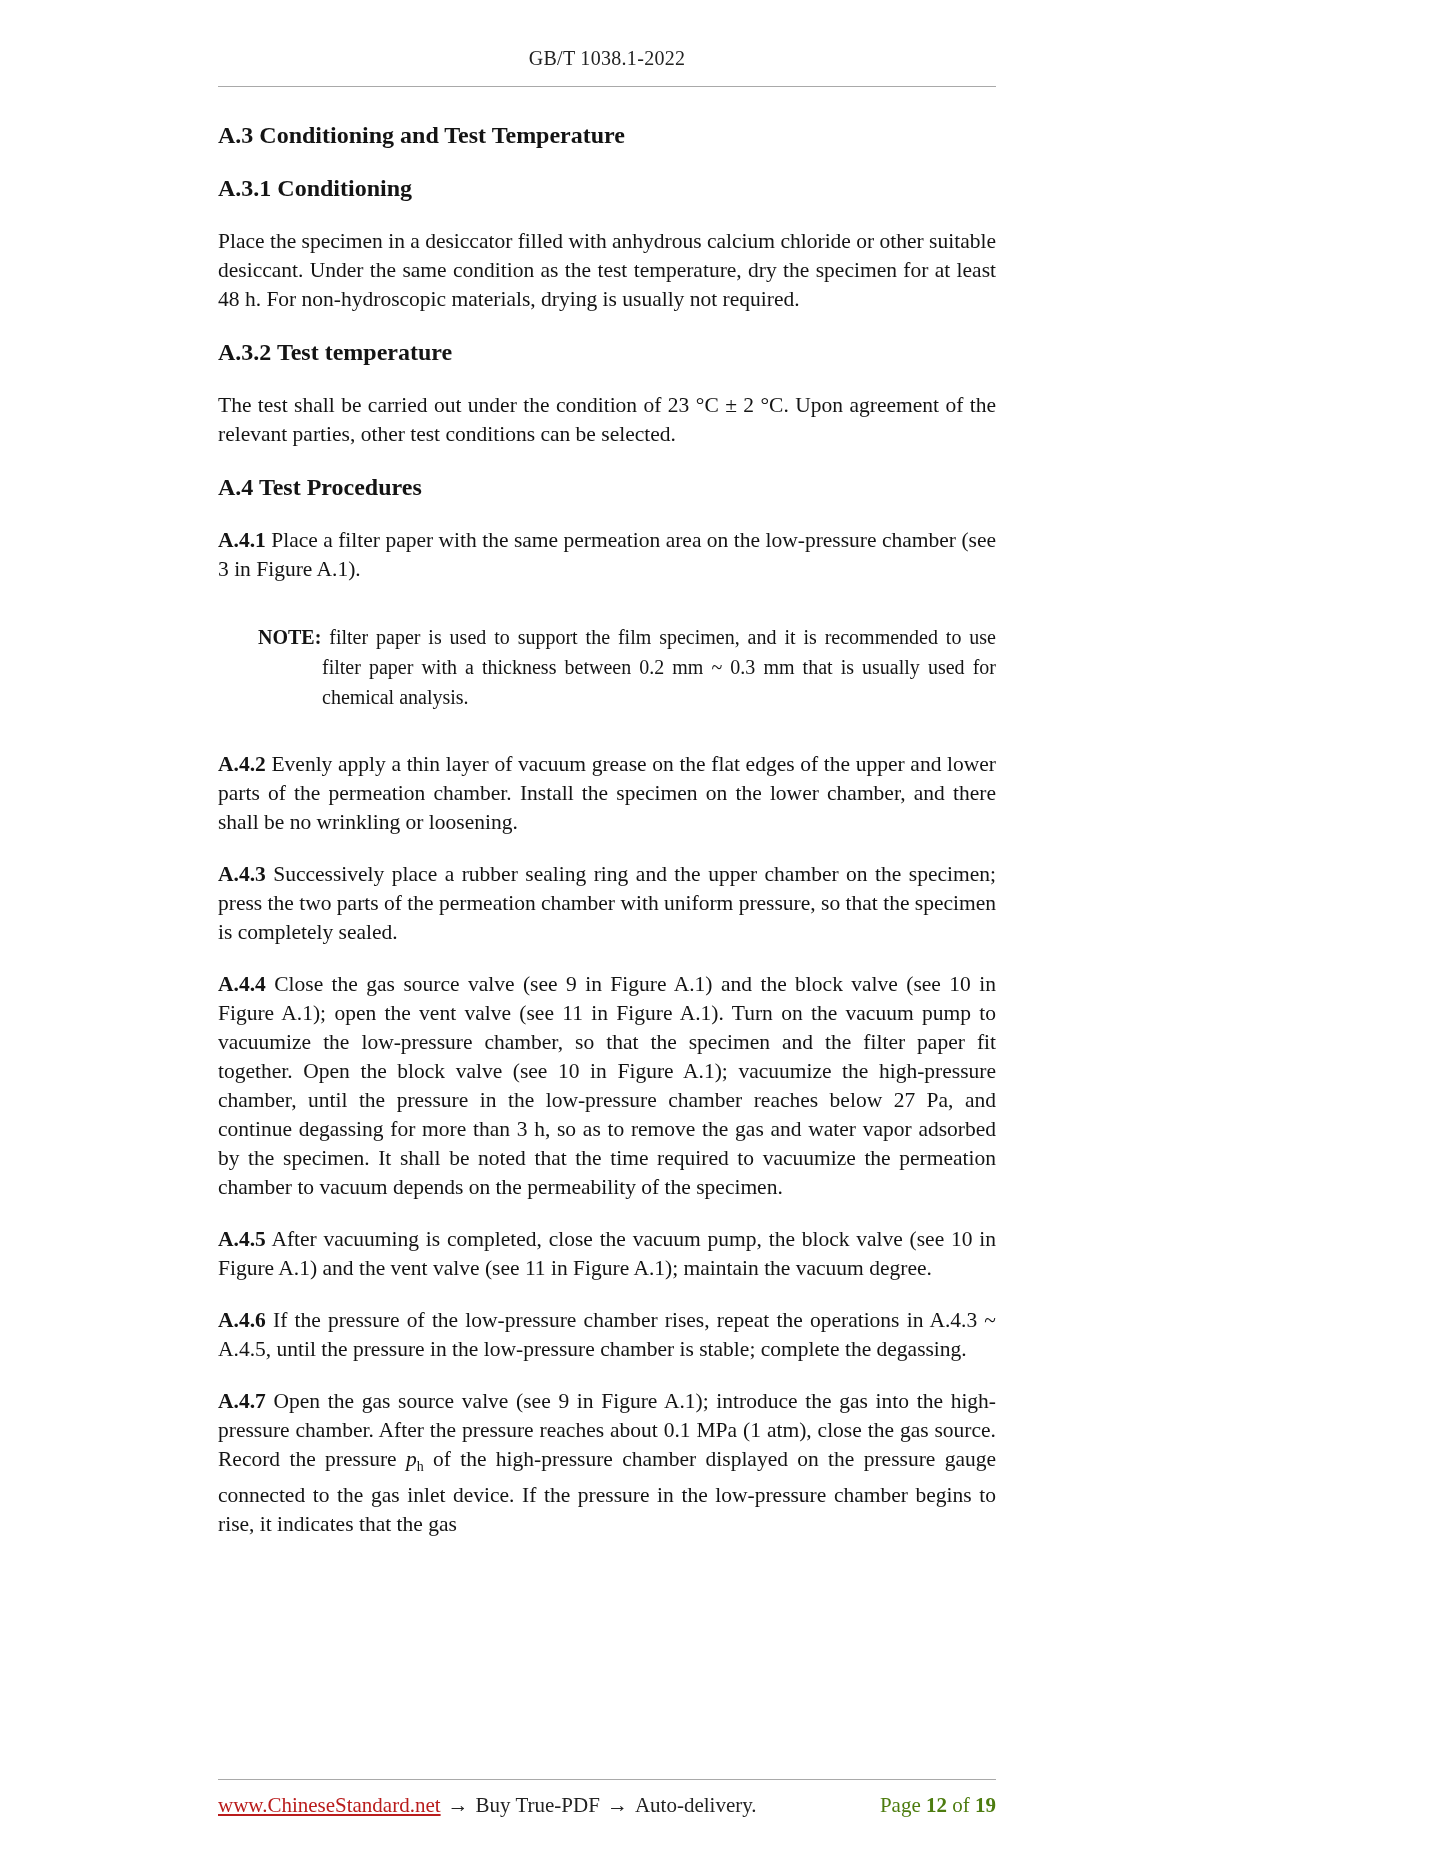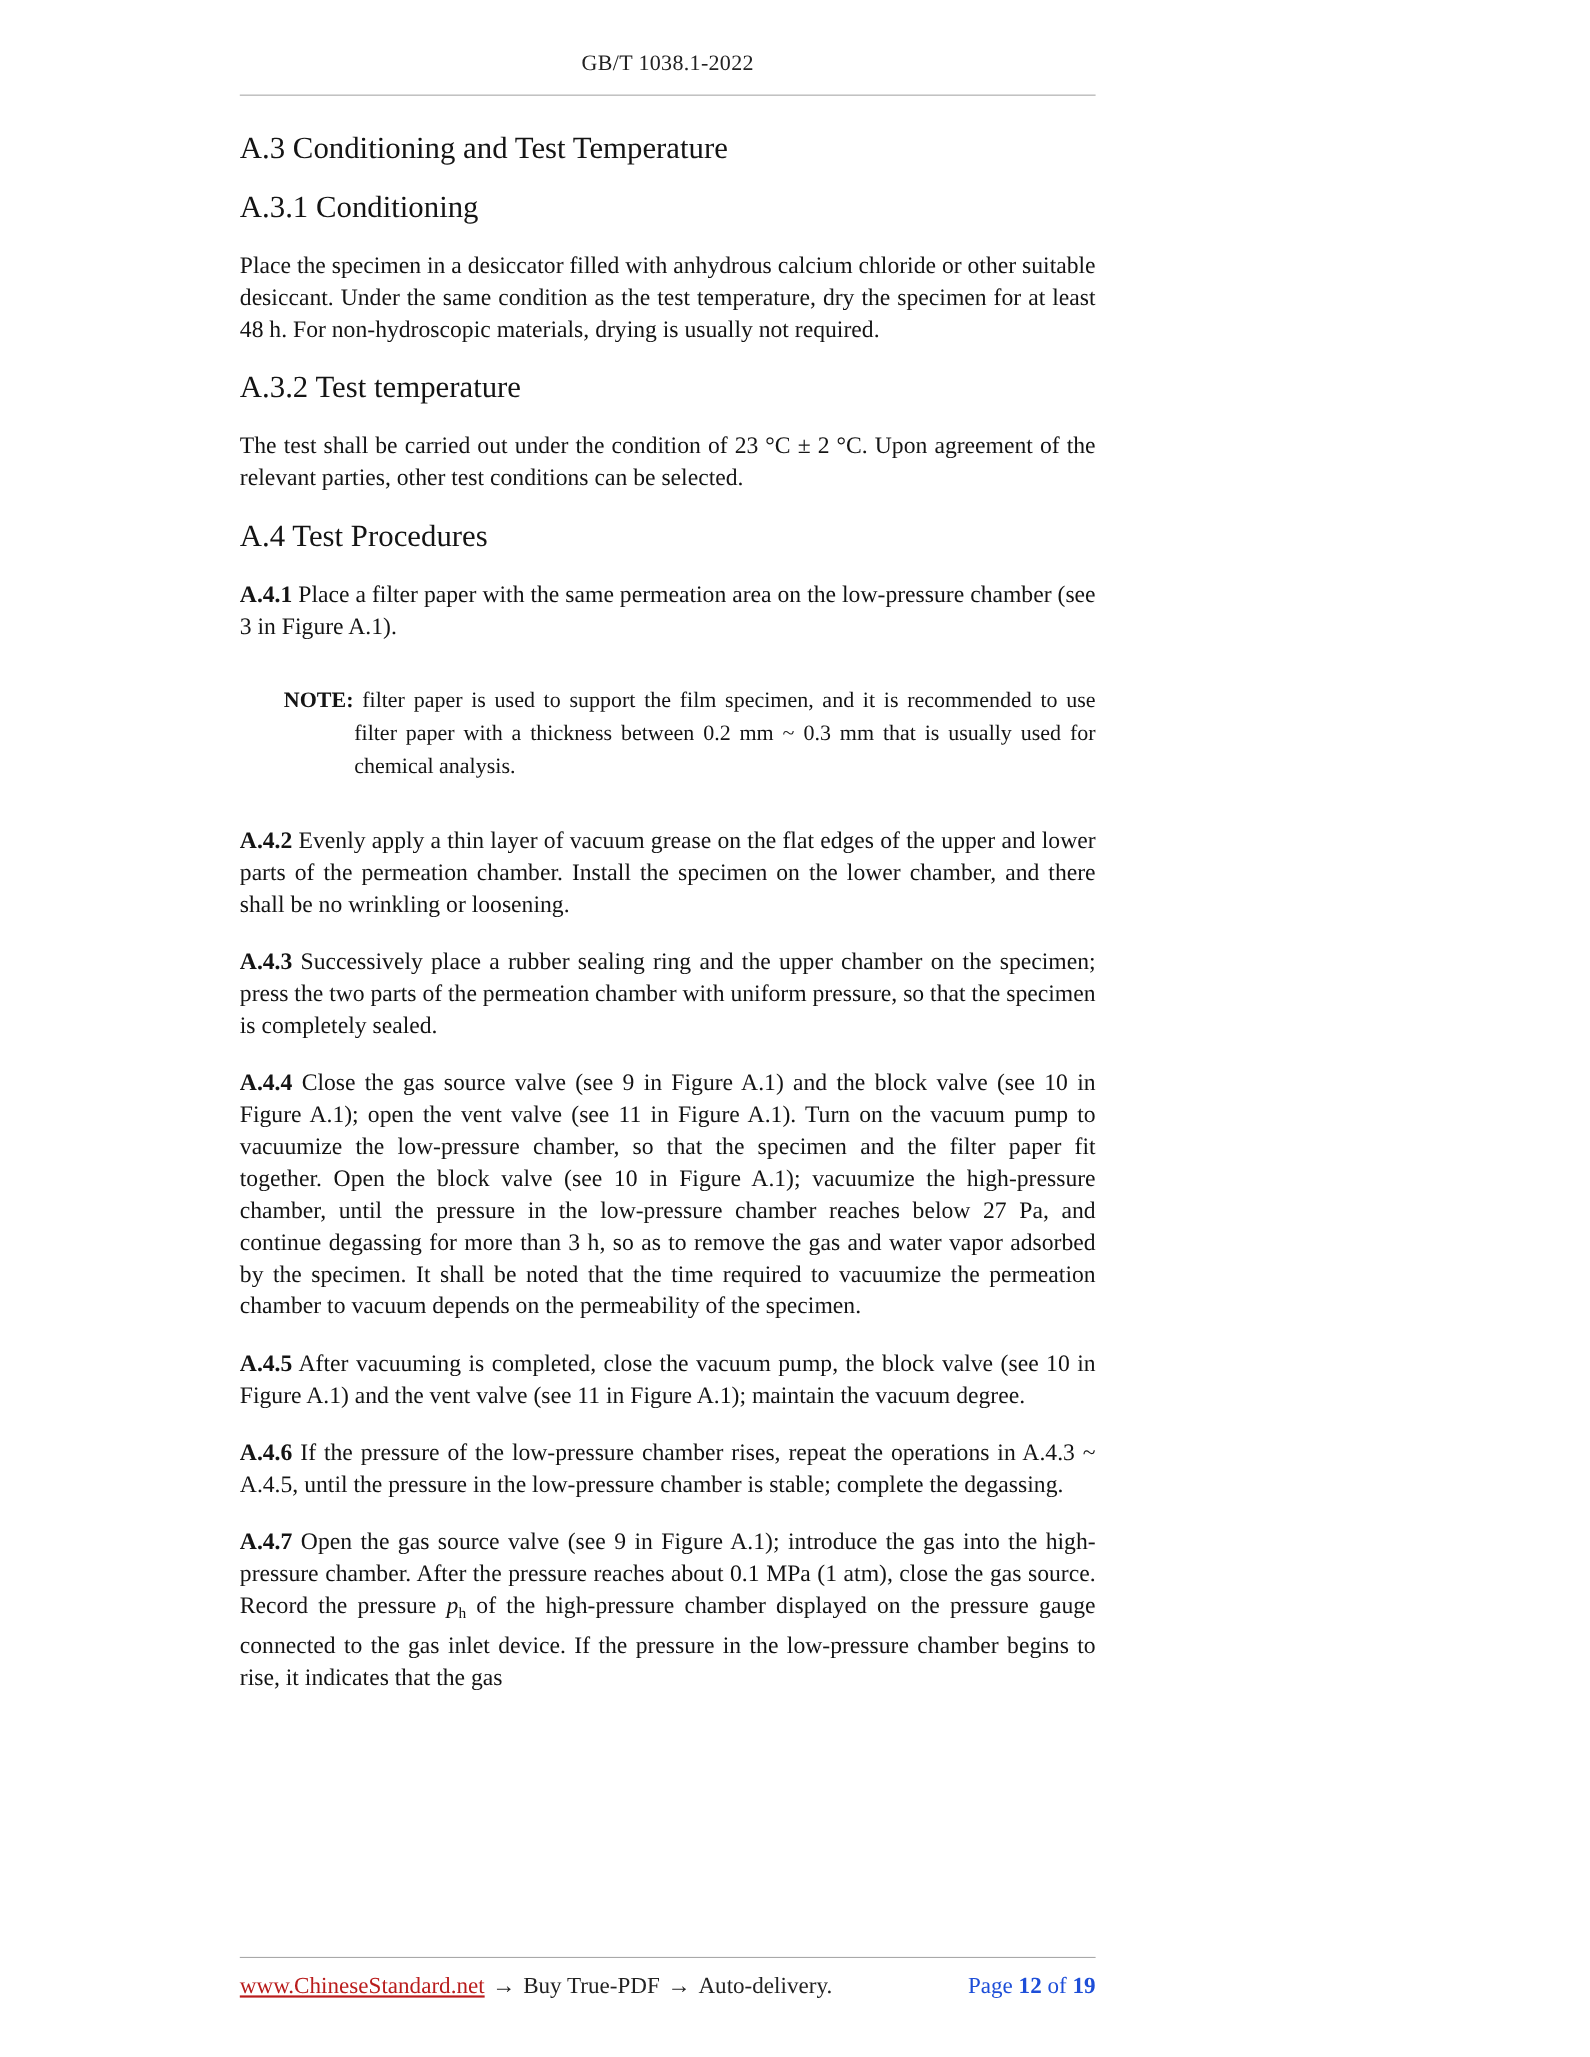--- a/index.html
+++ b/index.html
@@ -28,23 +28,23 @@
     letter-spacing: 0.3px;
   }
   .rule {
     border: none;
     border-top: 1px solid #a9a9a9;
     height: 0;
     margin-top: 16px;
   }
   main { margin-top: 34px; }
   .sec-heading {
-    font-size: 28px;
+    font-size: 24px;
     line-height: 29px;
-    font-weight: normal;
+    font-weight: bold;
     margin: 24px 0;
   }
   .para {
     font-size: 21.5px;
     line-height: 29px;
     text-align: justify;
     margin: 23px 0;
   }
   .para b.lead { font-weight: bold; }
   .note {
@@ -72,21 +72,21 @@
     align-items: baseline;
     margin-top: 13px;
   }
   .footer-left { color: #222222; }
   .footer-link {
     color: #b91c1c;
     text-decoration: underline;
     cursor: pointer;
   }
   .arrow { margin: 0 7px; color: #222222; }
-  .footer-right { color: #1d4ed8; }
+  .footer-right { color: #4d7c0f; }
   .footer-right b { font-weight: bold; }
 </style>
 </head>
 <body>
 
 <div class="page">
 
   <div class="content-col">
 
     <header>

